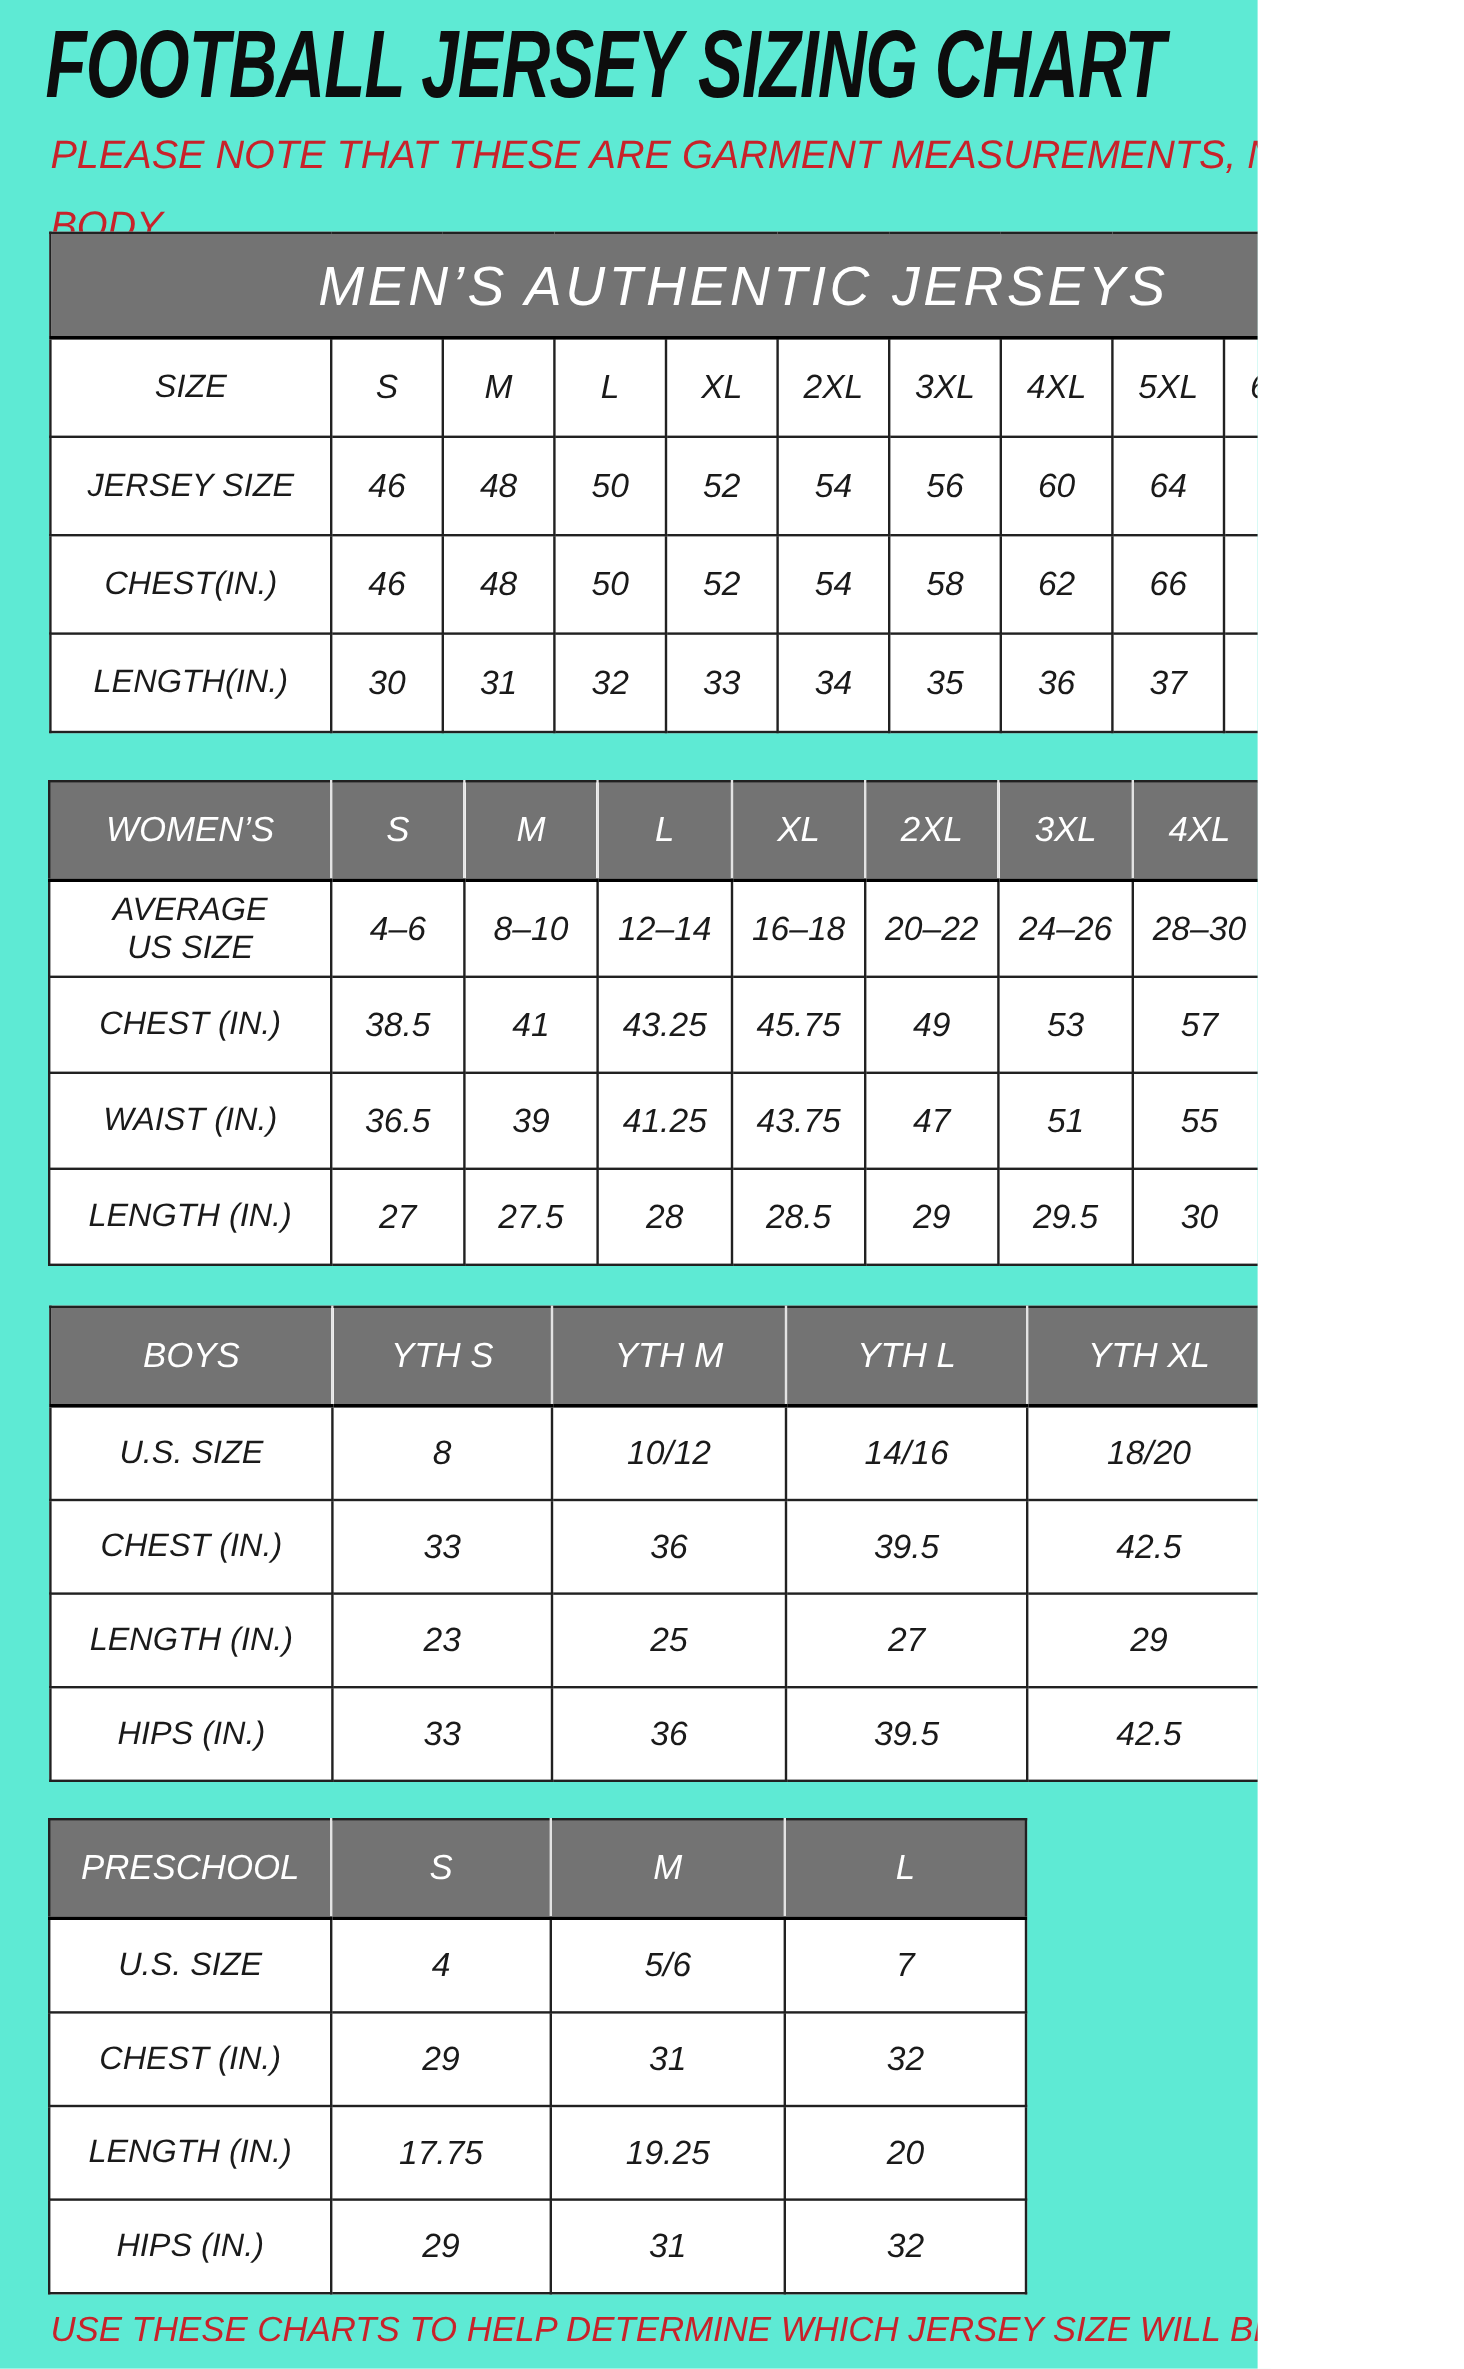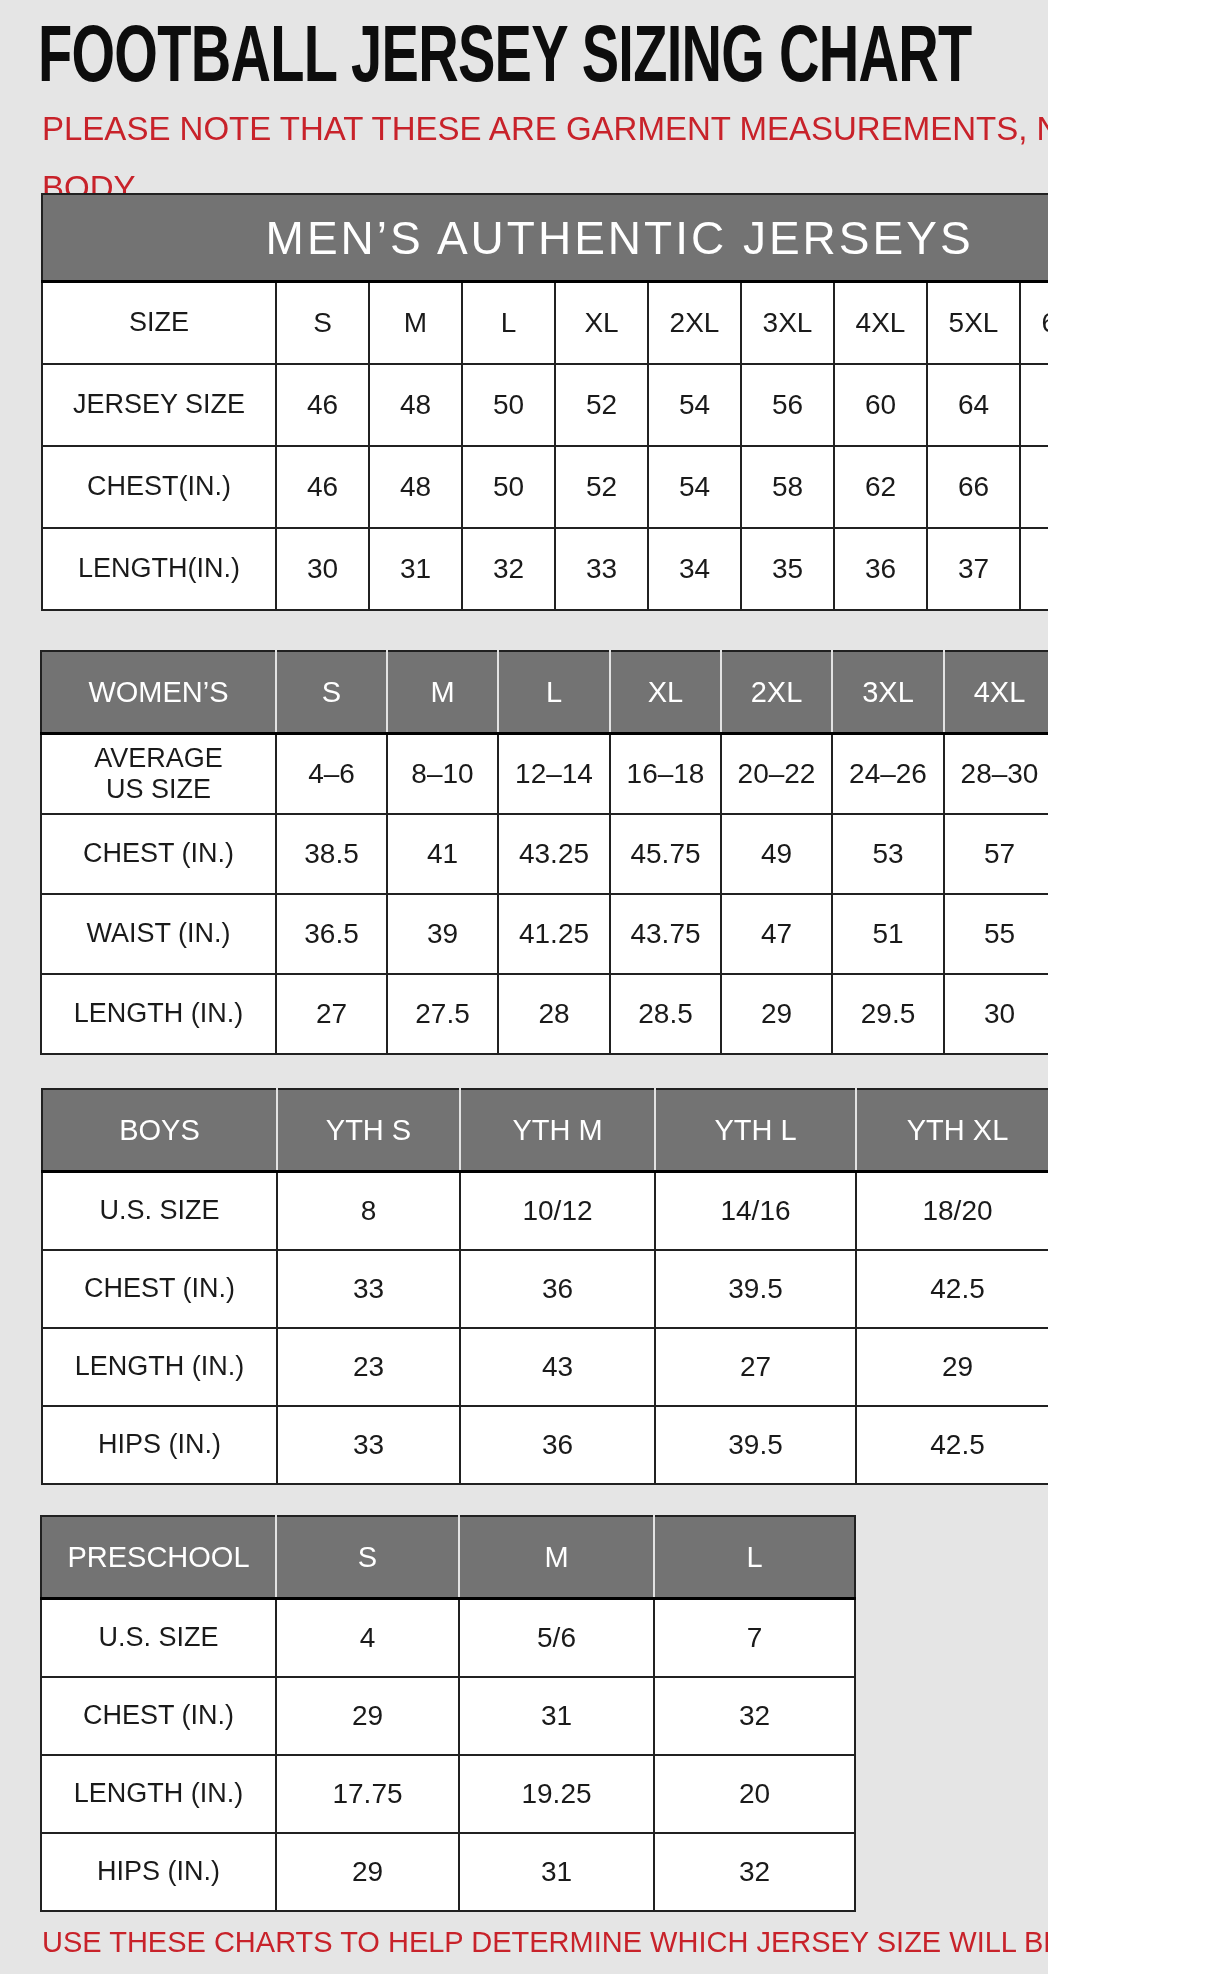--- a/index.html
+++ b/index.html
@@ -6,22 +6,23 @@
     margin: 0;
     padding: 0;
     background: #ffffff;
     font-family: "Liberation Sans", sans-serif;
     color: #1a1a1a;
   }
   .page {
     position: relative;
     width: 1048px;
     height: 1974px;
-    background: #e5e5e5;
+    background: #5eead4;
     overflow: hidden;
+    font-style: italic;
   }
   .title {
     position: absolute;
     top: 14px;
     left: 38px;
     margin: 0;
     font-size: 80px;
     line-height: 1.0;
     font-weight: bold;
     letter-spacing: -1px;
@@ -278,21 +279,21 @@
         <tr>
           <td class="label-cell">CHEST (IN.)</td>
           <td class="value-cell">33</td>
           <td class="value-cell">36</td>
           <td class="value-cell">39.5</td>
           <td class="value-cell">42.5</td>
         </tr>
         <tr>
           <td class="label-cell">LENGTH (IN.)</td>
           <td class="value-cell">23</td>
-          <td class="value-cell">43</td>
+          <td class="value-cell">25</td>
           <td class="value-cell">27</td>
           <td class="value-cell">29</td>
         </tr>
         <tr>
           <td class="label-cell">HIPS (IN.)</td>
           <td class="value-cell">33</td>
           <td class="value-cell">36</td>
           <td class="value-cell">39.5</td>
           <td class="value-cell">42.5</td>
         </tr>

